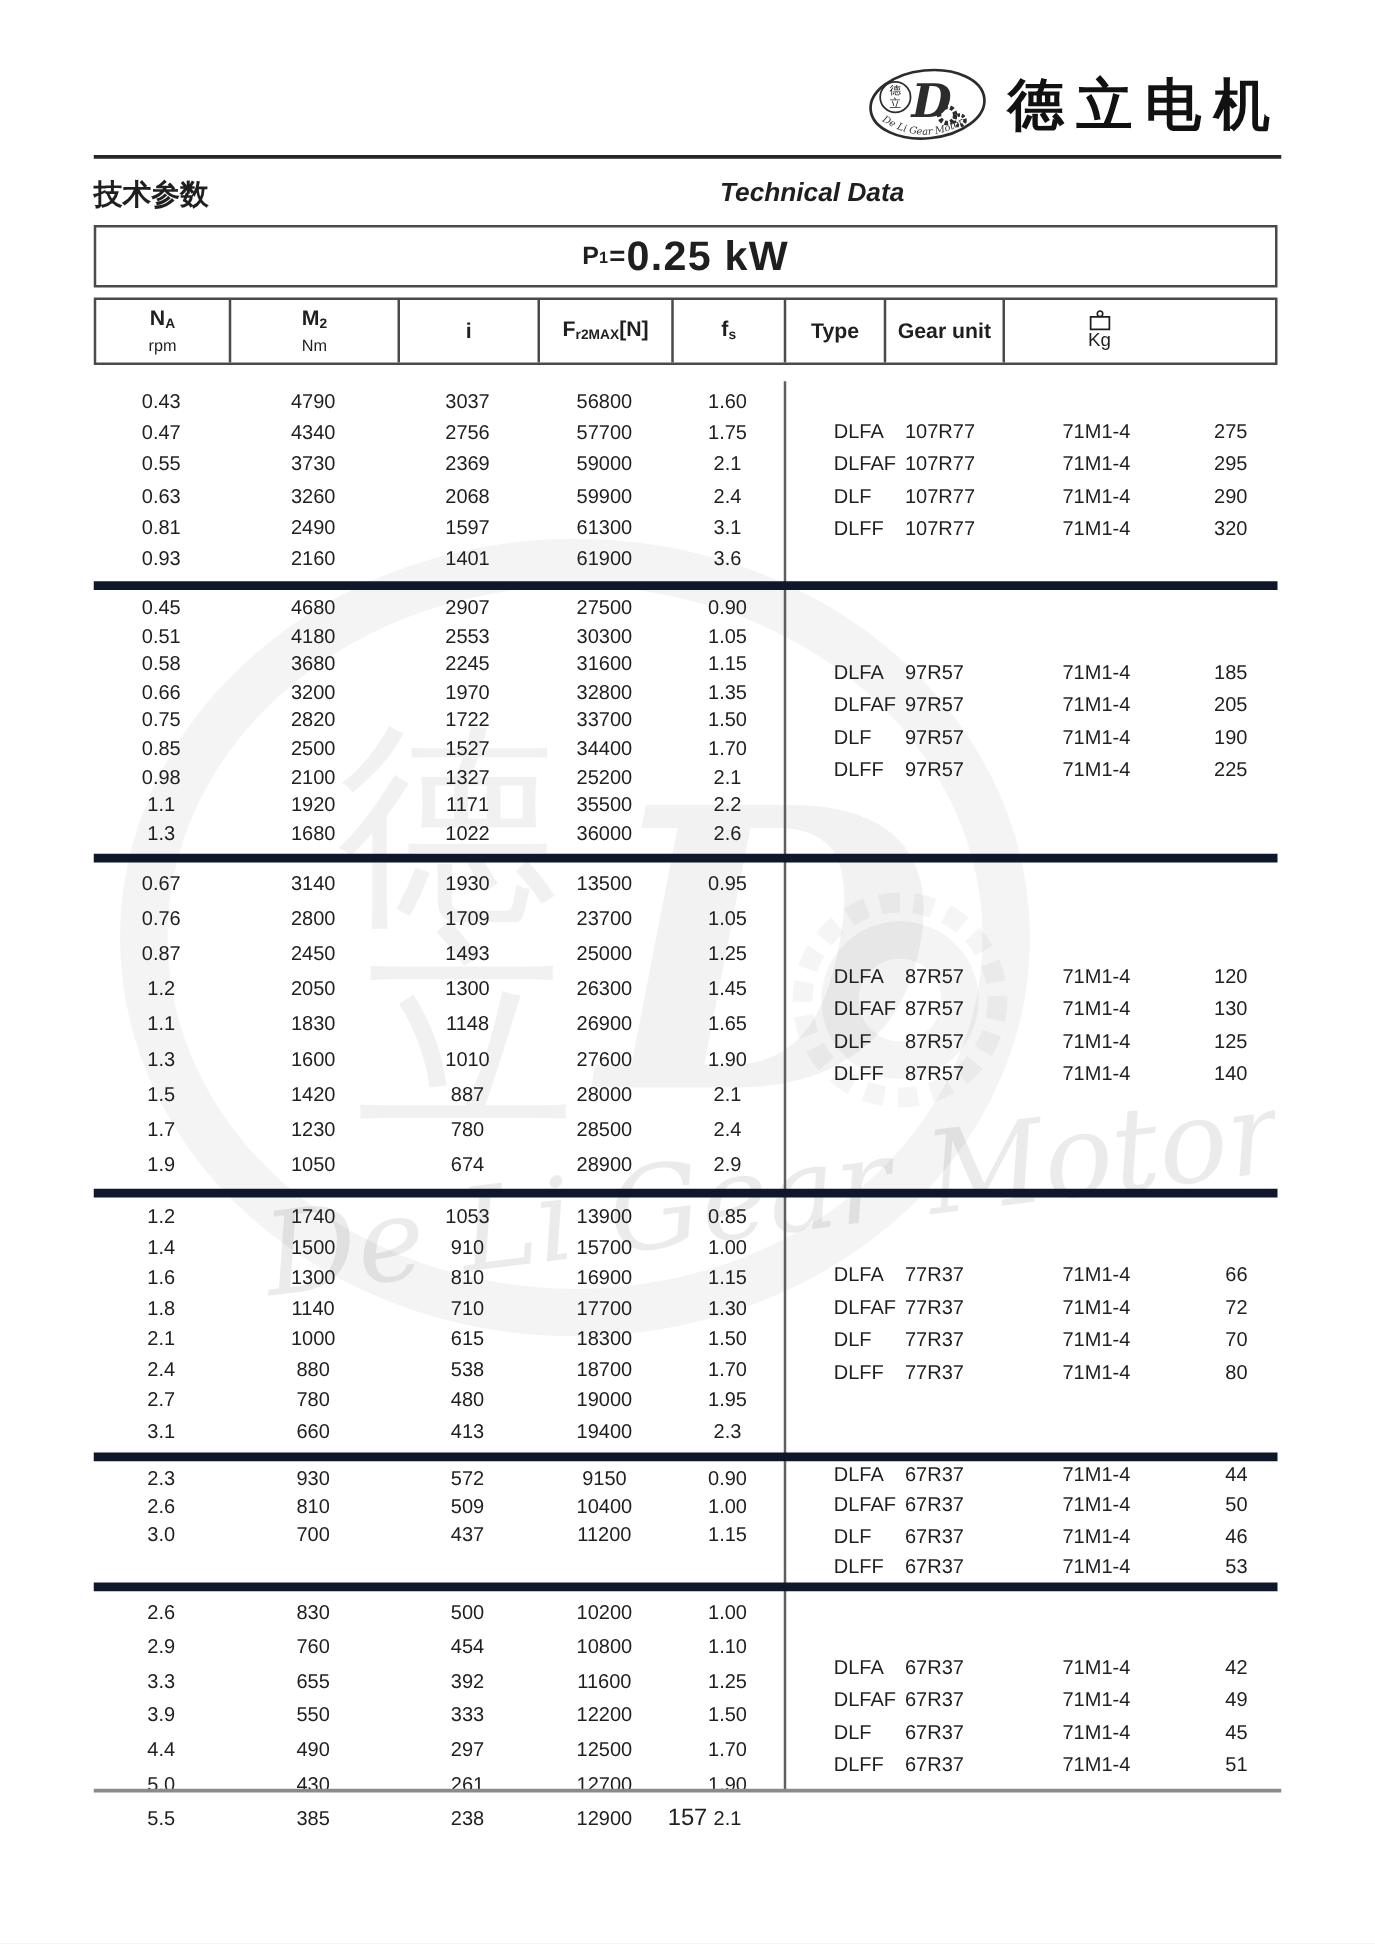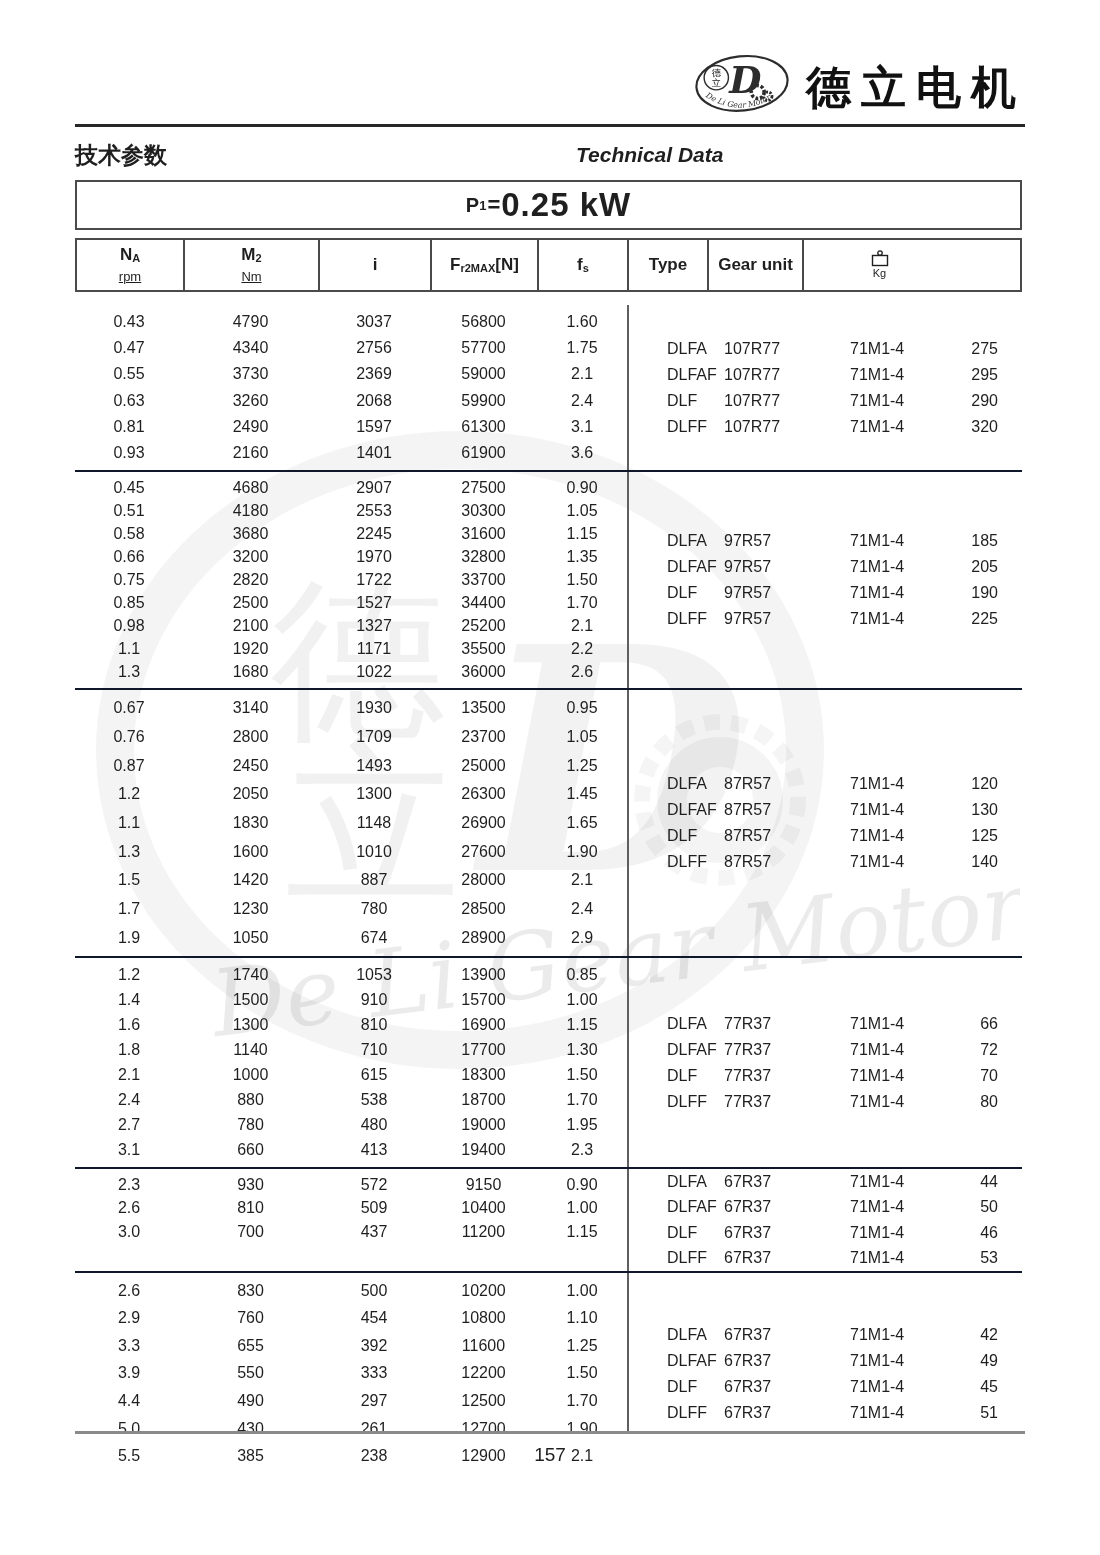--- a/index.html
+++ b/index.html
@@ -9,46 +9,46 @@
     margin:0 auto;
     background:#ffffff;
     font-family:"Liberation Sans",sans-serif;
     color:#1f1f1f;
     overflow:hidden;
   }
   
   .watermark{position:absolute;left:80px;top:430px;z-index:0;pointer-events:none;}
   
   .logo-block{position:absolute;top:52px;right:74px;display:flex;align-items:center;gap:14px;z-index:1;}
-  .brand{font-family:Liberation Sans, sans-serif;font-weight:700;font-size:45px;letter-spacing:10px;color:#111;line-height:1;white-space:nowrap;}
+  .brand{font-family:Liberation Mono, monospace;font-weight:700;font-size:45px;letter-spacing:10px;color:#111;line-height:1;white-space:nowrap;}
   .top-rule{position:absolute;left:75px;right:75px;top:124px;height:3px;background:#262626;z-index:1;}
   
   .section-cn{position:absolute;left:75px;top:140px;font-size:23px;font-weight:700;z-index:1;}
   .section-en{position:absolute;left:576px;top:143px;font-size:21px;font-weight:700;z-index:1;font-style:italic;}
   
   .power-box{position:absolute;left:75px;top:180px;width:947px;height:50px;border:2px solid #4a4a4a;box-sizing:border-box;
     display:flex;align-items:center;justify-content:center;z-index:1;}
   .power-p{font-size:20px;font-weight:700;}
   .power-sub{font-size:13px;font-weight:700;vertical-align:-4px;}
   .power-eq{font-size:22px;font-weight:700;margin:0 1px 0 1px;}
   .power-val{font-size:33px;font-weight:700;letter-spacing:1px;}
   
   .thead{position:absolute;left:75px;top:238px;width:947px;height:54px;border:2px solid #4a4a4a;box-sizing:border-box;
     display:grid;grid-template-columns:108px 135px 112px 107px 90px 80px 95px 151px 1fr;z-index:1;}
   .hcell{border-right:2px solid #4a4a4a;display:flex;flex-direction:column;align-items:center;justify-content:center;
     font-weight:700;font-size:17px;line-height:1.1;}
   .hcell:last-child{border-right:none;}
-  .hunit{font-size:13px;font-weight:400;margin-top:5px;text-decoration:underline;}
+  .hunit{font-size:13px;font-weight:400;margin-top:5px;}
   .hsub{font-size:11px;font-weight:700;vertical-align:-2px;}
-  .kg-cell{font-weight:400;font-size:11px;}
+  .kg-cell{font-weight:400;font-size:15px;}
   .kg-icon{margin-bottom:0;}
   
   .tbody{position:absolute;left:75px;top:305px;width:947px;height:1128px;z-index:1;}
   .vdivider{position:absolute;left:552px;top:0;bottom:0;width:2px;background:#5f5f5f;}
-  .group{position:relative;box-sizing:border-box;border-bottom:2px solid #0f172a;}
+  .group{position:relative;box-sizing:border-box;border-bottom:7px solid #0f172a;}
   .group:last-child{border-bottom:none;}
   .g1{height:167px;} .g2{height:218px;} .g3{height:268px;} .g4{height:211px;} .g5{height:104px;} .g6{height:201px;}
   .left-rows{position:absolute;left:0;top:0;bottom:0;width:552px;display:grid;
     grid-template-columns:108px 135px 112px 107px 90px;align-items:center;padding:4px 0;box-sizing:border-box;}
   .lc{text-align:center;font-size:16px;}
   .right-rows{position:absolute;left:554px;top:0;bottom:0;right:0;display:flex;flex-direction:column;justify-content:center;}
   .variant-row{display:grid;grid-template-columns:95px 126px 114px 1fr;height:26px;align-items:center;font-size:16px;}
   .variant-row .rc0{padding-left:38px;}
   .variant-row .rc3{text-align:right;padding-right:24px;}
   

